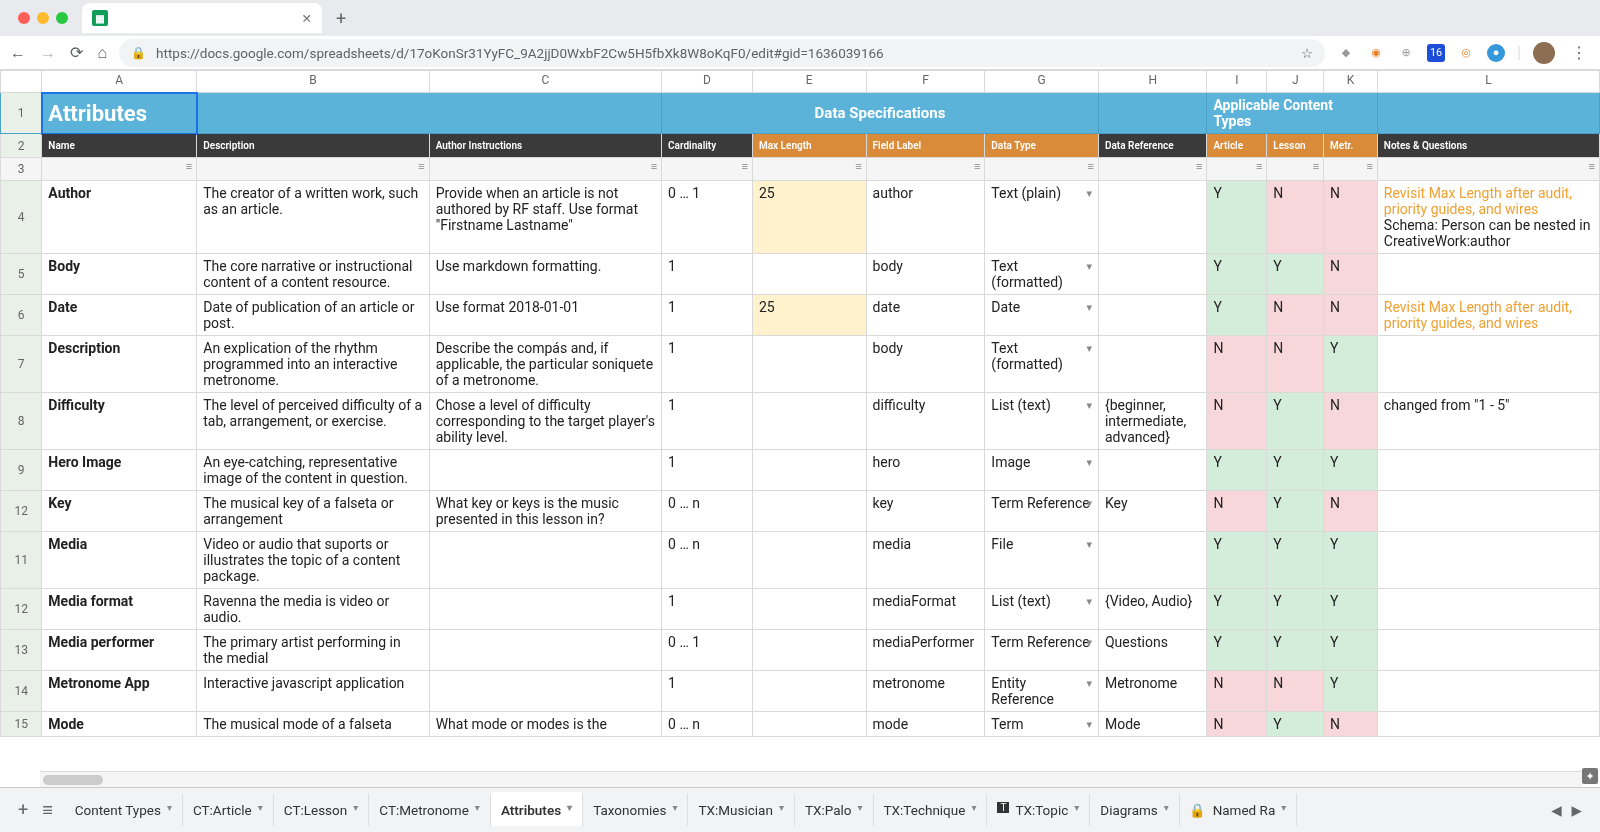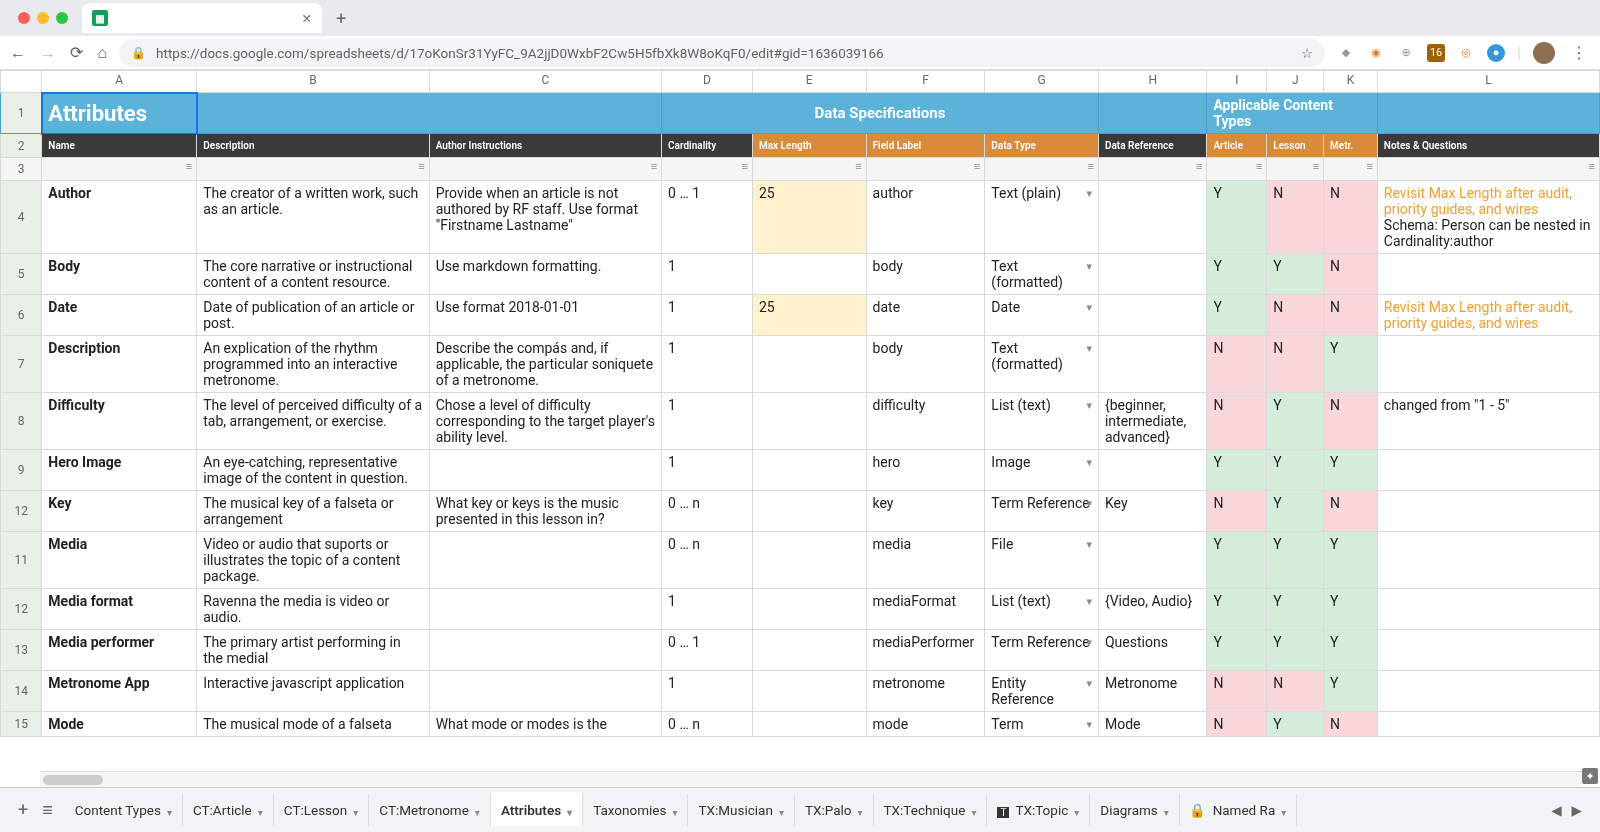--- a/index.html
+++ b/index.html
@@ -42,21 +42,21 @@
 td.ml-yellow { background: #fff2cc; }
 td.yes { background: #d4edda; }
 td.no { background: #f8d7da; }
 td.dd { position: relative; }
 td.dd::after { content: "▾"; position: absolute; right: 6px; top: 6px; color: #888; font-size: 11px; }
 .note-hl { color: #f0a030; }
 .sel { outline: 2px solid #1a73e8; outline-offset: -1px; }
 
 
 .sheet-tabs { position: absolute; bottom: 0; left: 0; right: 0; height: 45px; background: #f1f3f4; border-top: 1px solid #ccc; display: flex; align-items: center; padding: 0 8px; gap: 2px; font-size: 13.5px; color: #333; }
-.sheet-tab { padding: 8px 10px; border-right: 1px solid #ddd; display: flex; align-items: flex-end; gap: 6px; cursor: pointer; white-space: nowrap; }
+.sheet-tab { padding: 8px 10px; border-right: 1px solid #ddd; display: flex; align-items: flex-start; gap: 6px; cursor: pointer; white-space: nowrap; }
 .sheet-tab.active { background: #fff; font-weight: 600; border-top: 2px solid #fff; margin-top: -2px; }
 .sheet-tab .arrow { color: #888; font-size: 10px; }
 .tab-nav { margin-left: auto; display: flex; gap: 10px; color: #666; padding: 0 10px; }
 .plus-menu { display: flex; gap: 14px; padding: 0 10px; color: #666; font-size: 18px; }
 .scroll-h { position: absolute; bottom: 45px; left: 40px; right: 18px; height: 16px; background: #f5f5f5; border-top: 1px solid #ddd; display:flex; align-items:center; }
 .scroll-h::before { content:""; position:absolute; left:0; width:60px; height:10px; background:#ccc; border-radius:5px; margin:3px; }
 .gear-corner { position:absolute; right:2px; bottom:48px; width:16px; height:16px; background:#777; color:#fff; font-size:11px; display:flex; align-items:center; justify-content:center; border-radius:2px;}
 </style>
 </head>
 <body>
@@ -83,21 +83,21 @@
     </div>
     <div class="urlbar">
       <span class="lock">🔒</span>
       <span>https://docs.google.com/spreadsheets/d/17oKonSr31YyFC_9A2jjD0WxbF2Cw5H5fbXk8W8oKqF0/edit#gid=1636039166</span>
       <span class="star">☆</span>
     </div>
     <div class="ext-icons">
       <div class="ext" style="color:#999">◆</div>
       <div class="ext" style="color:#e67e22">◉</div>
       <div class="ext" style="color:#999">⊕</div>
-      <div class="ext" style="background:#a16207;color:#fff">16</div>
+      <div class="ext" style="background:#1d4ed8;color:#fff">16</div>
       <div class="ext" style="color:#e67e22">◎</div>
       <div class="ext" style="background:#3498db;border-radius:50%;color:#fff">●</div>
       <span style="color:#ddd">|</span>
       <div class="avatar"></div>
       <span class="kebab">⋮</span>
     </div>
   </div>
 </div>
 
 <div class="sheet-wrap">
@@ -206,21 +206,21 @@
           <td>0 … 1</td>
           <td class="ml-yellow">25</td>
           <td>author</td>
           <td class="dd">Text (plain)</td>
           <td></td>
           <td class="yes">Y</td>
           <td class="no">N</td>
           <td class="no">N</td>
           <td>
             <div class="note-hl">Revisit Max Length after audit, priority guides, and wires</div>
-            <div class="">Schema: Person can be nested in Cardinality:author</div>
+            <div class="">Schema: Person can be nested in CreativeWork:author</div>
           </td>
         </tr>
         <tr>
           <td class="row-head">5</td>
           <td class="name">Body</td>
           <td>The core narrative or instructional content of a content resource.</td>
           <td>Use markdown formatting.</td>
           <td>1</td>
           <td class=""></td>
           <td>body</td>

